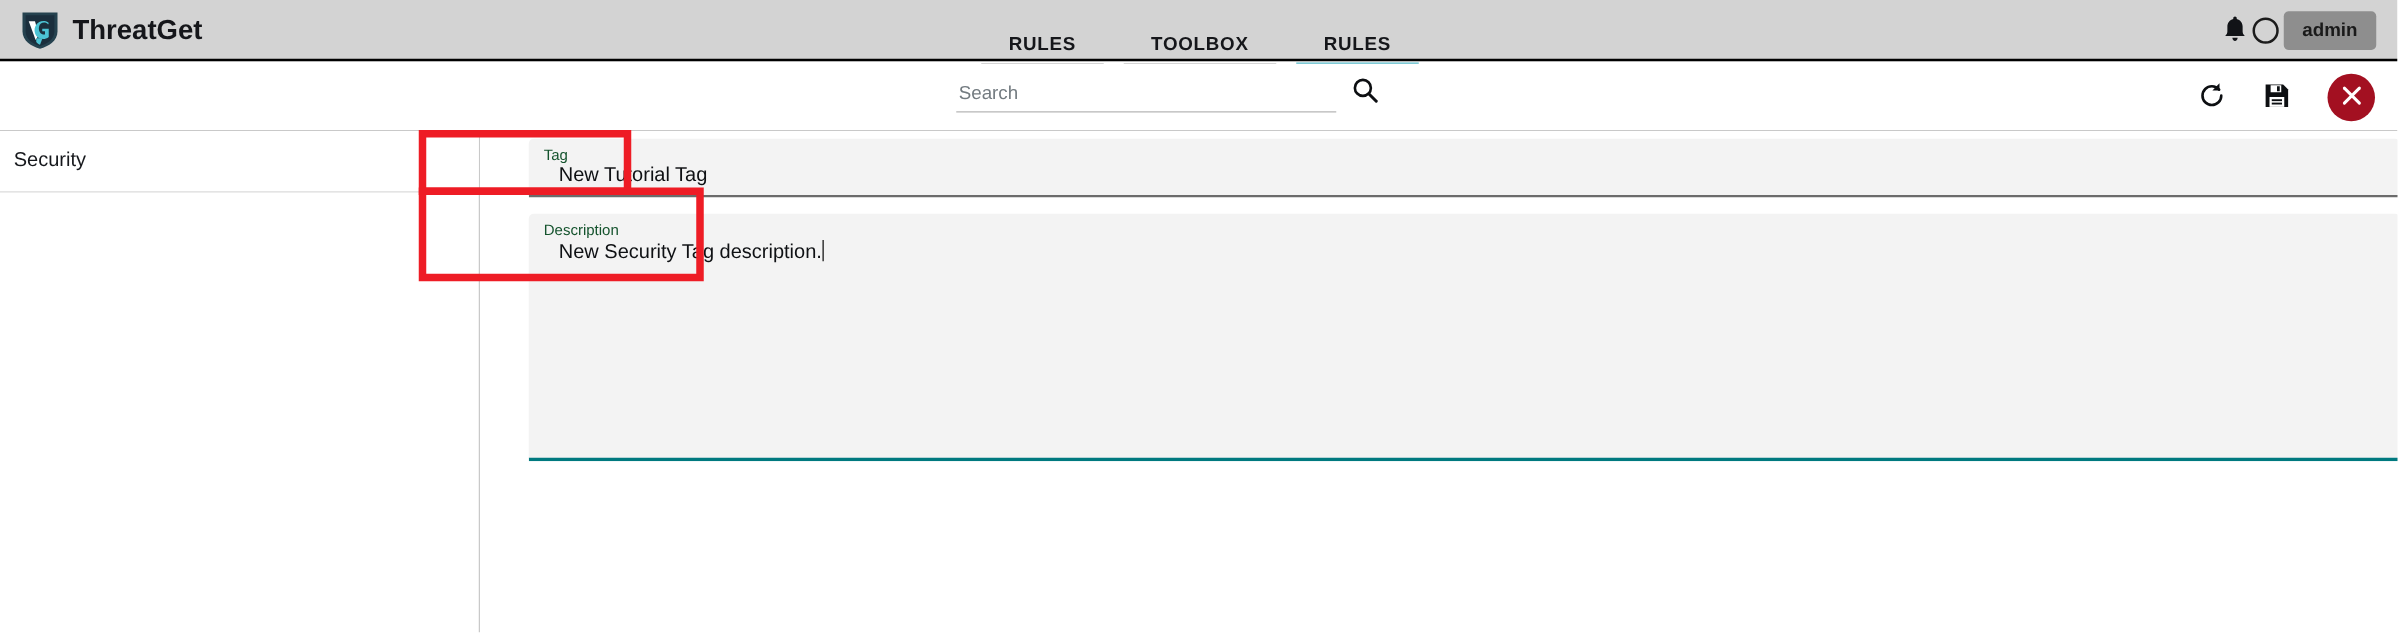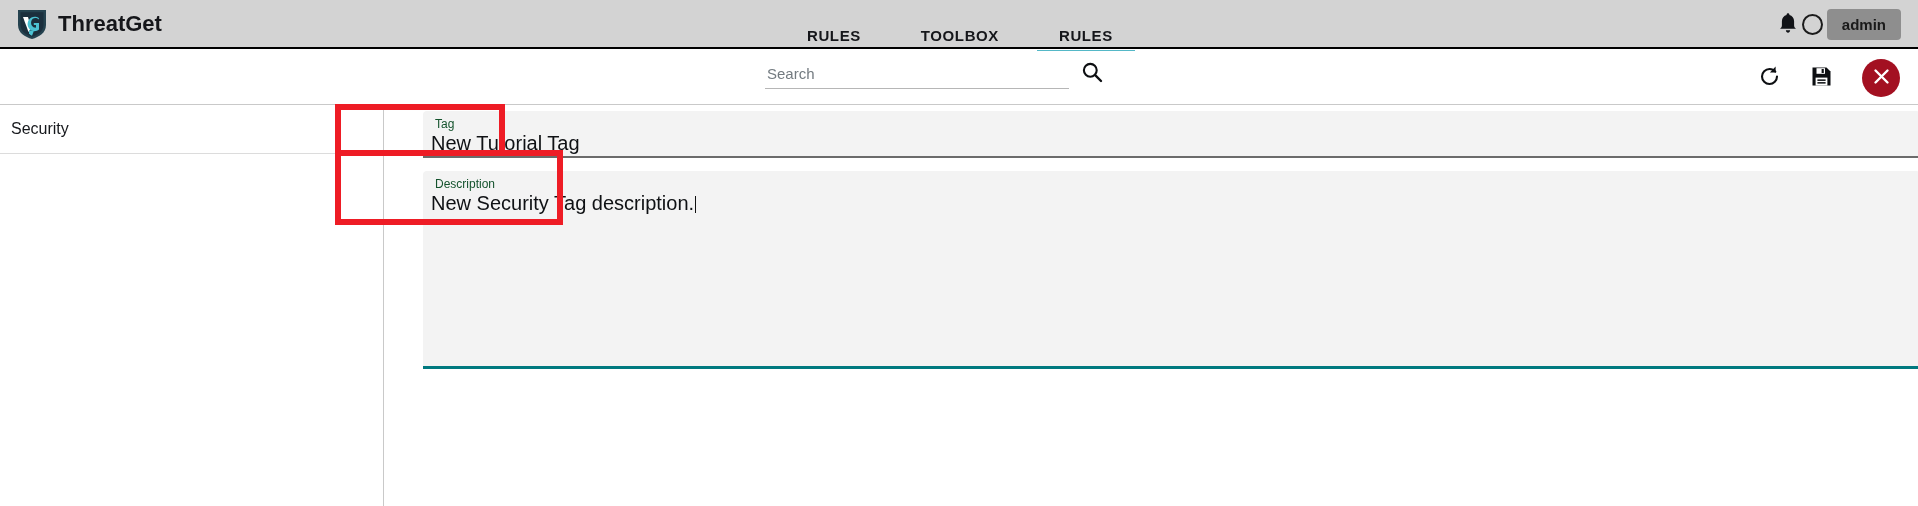--- a/index.html
+++ b/index.html
@@ -238,23 +238,23 @@
     position: absolute;
     left: 12px;
     top: 6px;
     font-size: 12px;
     line-height: 14px;
     color: #14532d;
   }
   .field-label.focused { color: #14532d; }
   .field-value {
     position: absolute;
-    left: 8px;
+    left: 24px;
     top: 21px;
-    font-size: 20px;
+    font-size: 16px;
     color: #0f1114;
     font-weight: normal;
     white-space: pre;
     text-align: center;
   }
   .caret {
     display: inline-block;
     width: 1px;
     height: 17px;
     background: #111;

